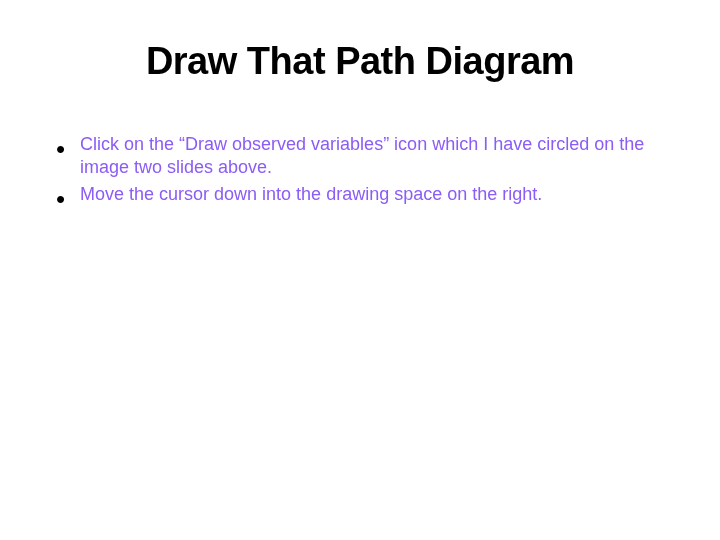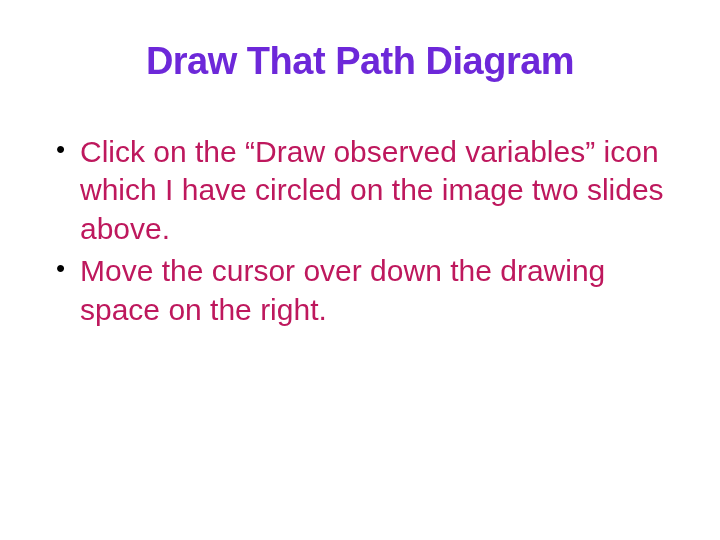--- a/index.html
+++ b/index.html
@@ -8,50 +8,50 @@
       box-sizing: border-box;
     }
     body {
       width: 720px;
       height: 540px;
       background: #ffffff;
       font-family: Arial, Helvetica, sans-serif;
       padding: 30px 50px;
     }
     .slide-title {
-      color: #6d28d9;
+      color: #000000;
       font-size: 38px;
       font-weight: bold;
       text-align: center;
       margin-top: 10px;
       margin-bottom: 50px;
       letter-spacing: -0.5px;
     }
     .bullet-list {
       list-style: none;
       padding-left: 0;
     }
     .bullet-item {
       position: relative;
       padding-left: 30px;
-      font-size: 30px;
-      color: #be185d;
+      font-size: 18px;
+      color: #8b5cf6;
       line-height: 1.28;
       margin-bottom: 4px;
     }
     .bullet-item::before {
       content: "•";
       position: absolute;
       left: 6px;
       top: 0;
       font-size: 26px;
       color: #000000;
     }
   </style>
 </head>
 <body>
 
 <h1 class="slide-title">Draw That Path Diagram</h1>
 
 <ul class="bullet-list">
   <li class="bullet-item">Click on the “Draw observed variables” icon which I have circled on the image two slides above.</li>
-  <li class="bullet-item">Move the cursor over down the drawing space on the right.</li>
+  <li class="bullet-item">Move the cursor down into the drawing space on the right.</li>
 </ul>
 
 </body></html>

